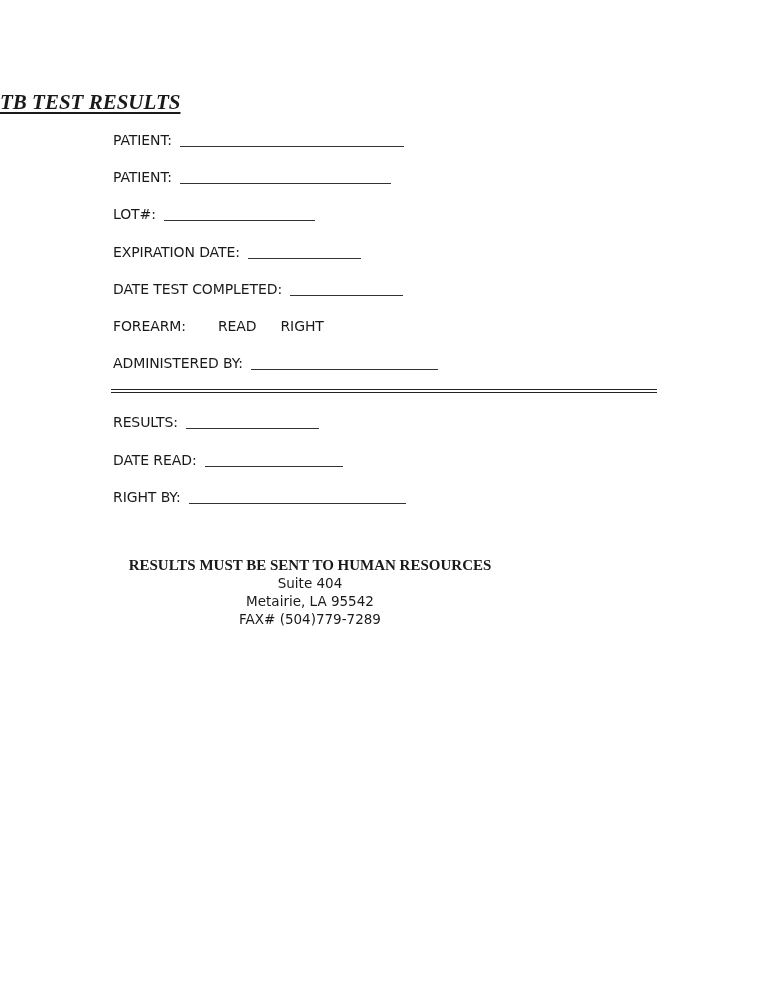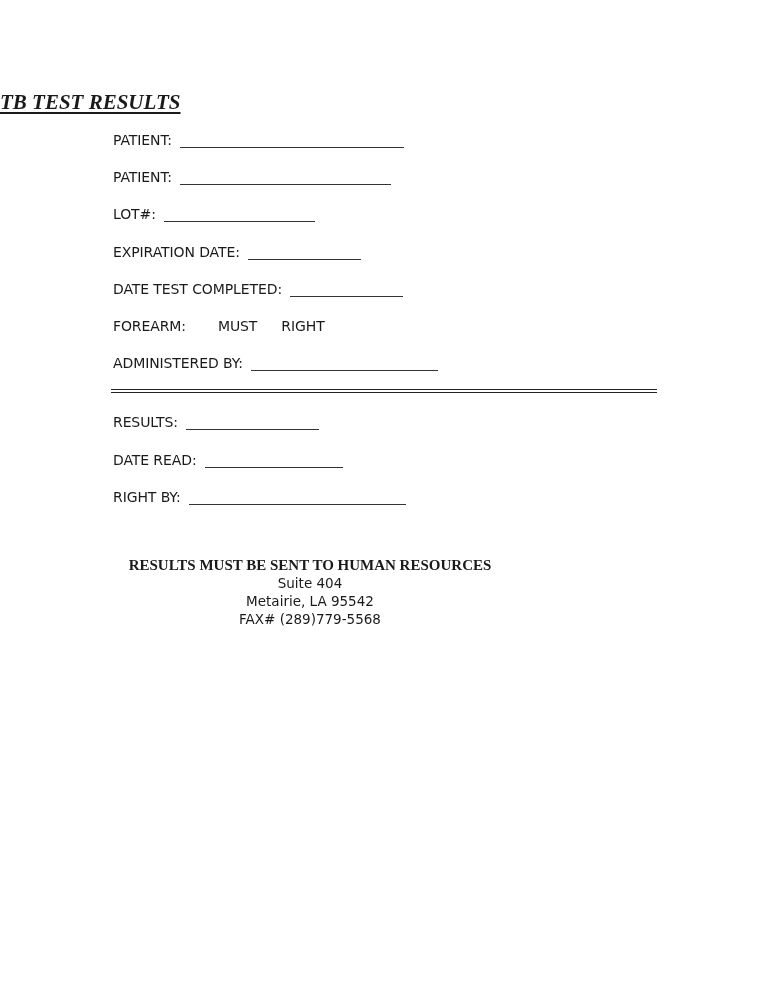--- a/index.html
+++ b/index.html
@@ -10,21 +10,21 @@
   }
   .title {
     position:absolute; top:90px; left:0; width:768px; text-align:left;
     font-family:"Liberation Serif", "DejaVu Serif", serif;
     font-weight:bold; font-style:italic; font-size:21px;
     text-decoration:underline; text-decoration-thickness:2px;
     text-underline-offset:3px;
   }
   .field {
     position:absolute; left:113px; font-size:14px; letter-spacing:-0.1px;
-    white-space:nowrap; display:flex; align-items:center;
+    white-space:nowrap; display:flex; align-items:flex-start;
   }
   .field .label { margin-right:8px; }
   .blank {
     display:inline-block; border-bottom:1px solid #333; height:14px;
   }
   .forearm .opt { margin-left:32px; }
   .forearm .opt2 { margin-left:24px; }
   .divider {
     position:absolute; top:389px; left:111px; width:546px; height:4px;
     border-top:1.5px solid #222; border-bottom:1.5px solid #222;
@@ -65,21 +65,21 @@
   <span class="blank" style="width:113px"></span>
 </div>
 
 <div class="field" style="top:281px">
   <span class="label">DATE TEST COMPLETED:</span>
   <span class="blank" style="width:113px"></span>
 </div>
 
 <div class="field forearm" style="top:318px">
   <span>FOREARM:</span>
-  <span class="opt">MUST</span>
+  <span class="opt">READ</span>
   <span class="opt2">RIGHT</span>
 </div>
 
 <div class="field" style="top:355px">
   <span class="label">ADMINISTERED BY:</span>
   <span class="blank" style="width:187px"></span>
 </div>
 
 <div class="divider"></div>
 
@@ -95,14 +95,14 @@
 
 <div class="field" style="top:489px">
   <span class="label">RIGHT BY:</span>
   <span class="blank" style="width:217px"></span>
 </div>
 
 <div class="footer">
   <div class="notice">RESULTS MUST BE SENT TO HUMAN RESOURCES</div>
   <div class="addr">Suite 404</div>
   <div class="addr">Metairie, LA 95542</div>
-  <div class="addr">FAX# (289)779-5568</div>
+  <div class="addr">FAX# (504)779-7289</div>
 </div>
 
 </body></html>

